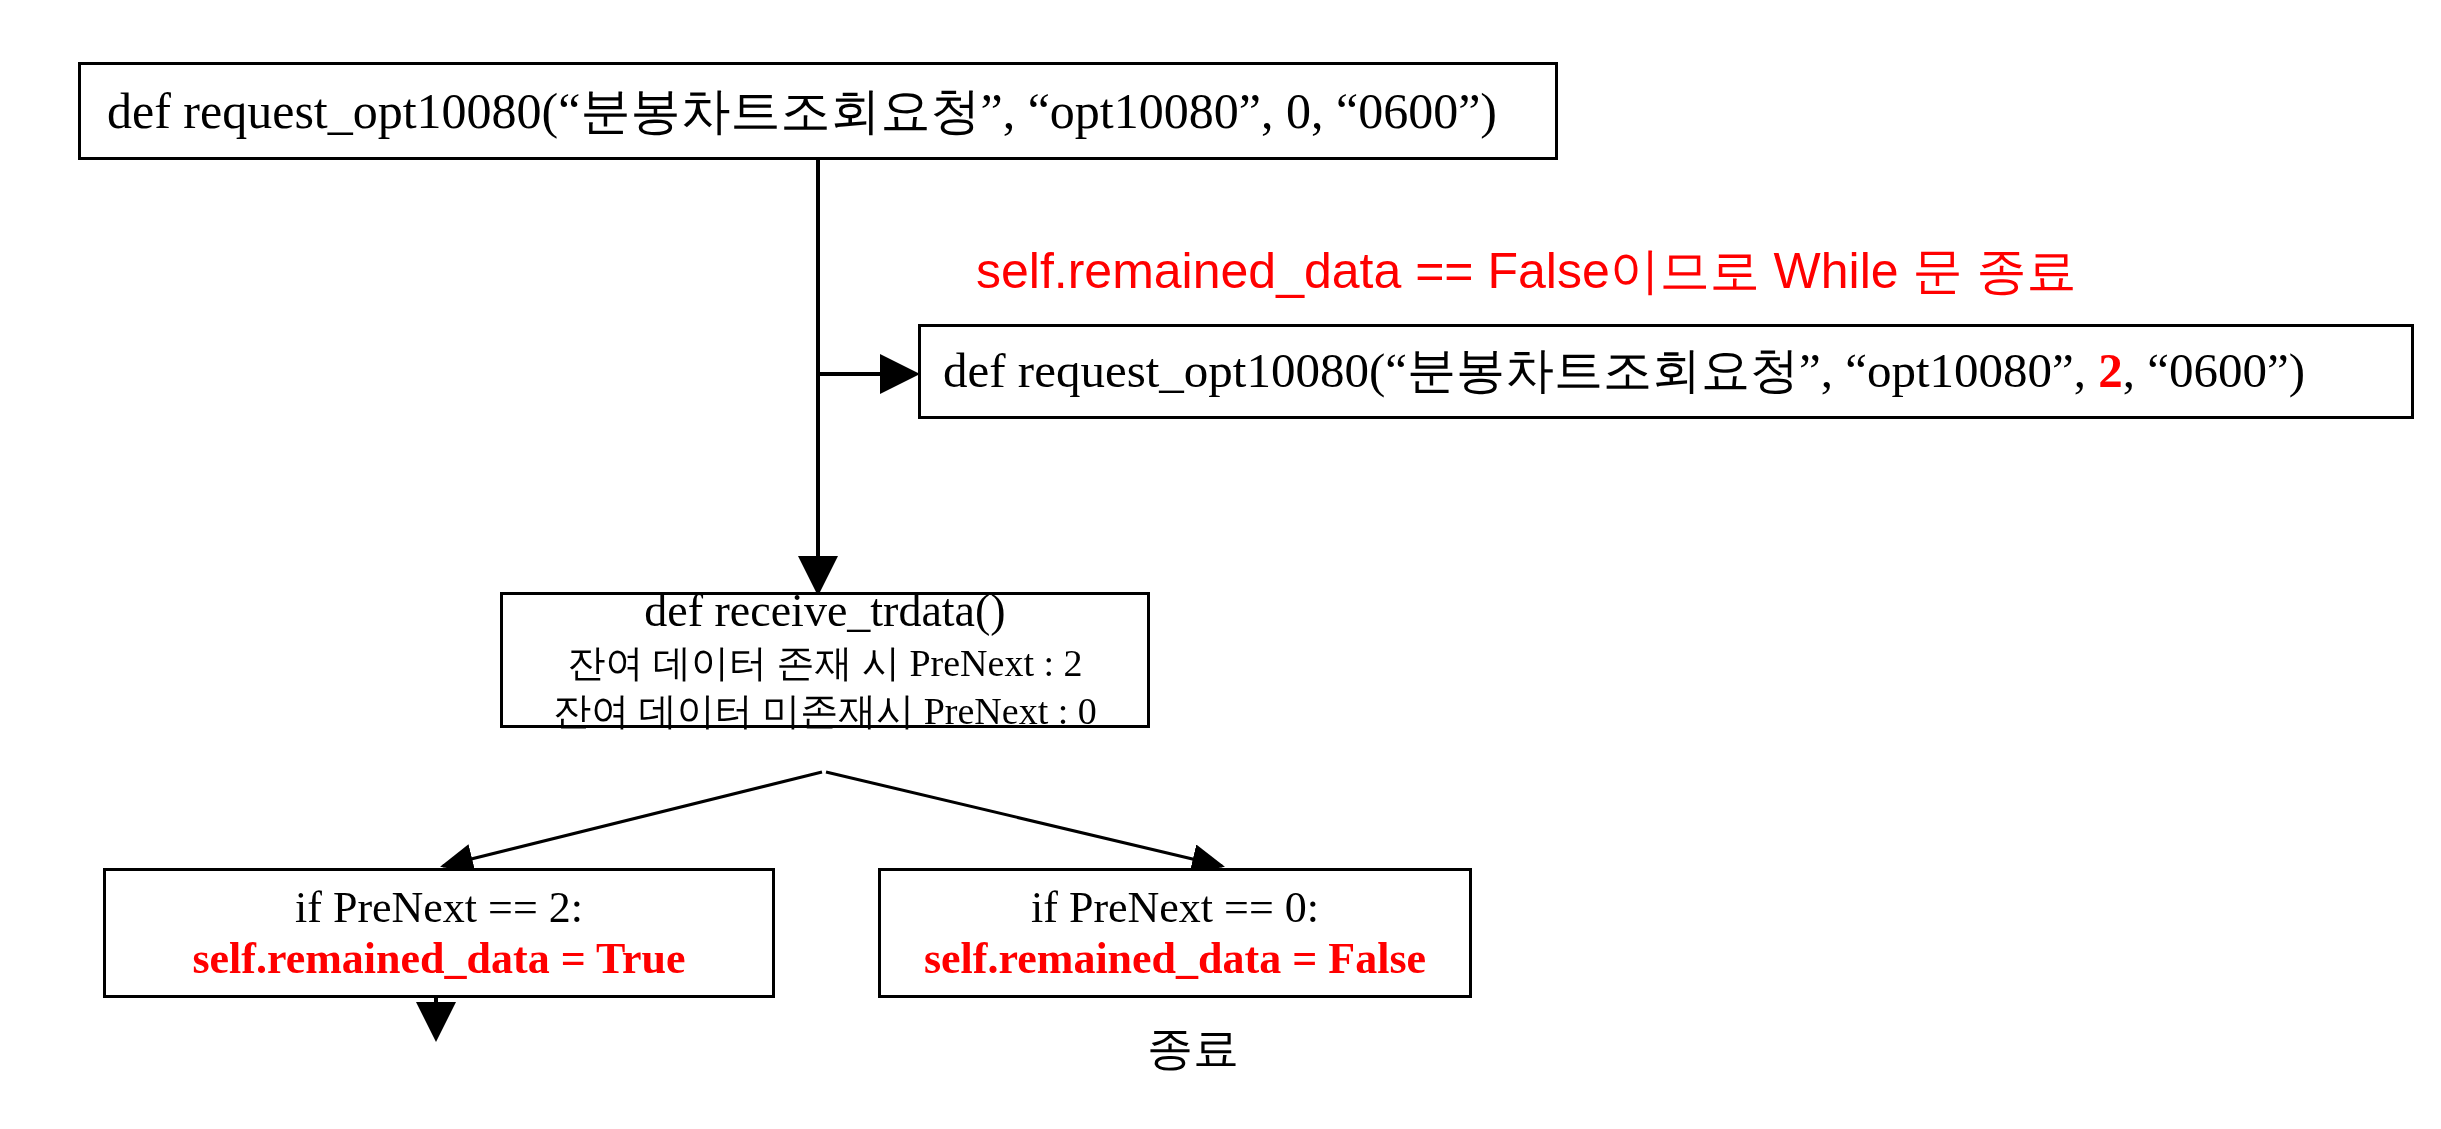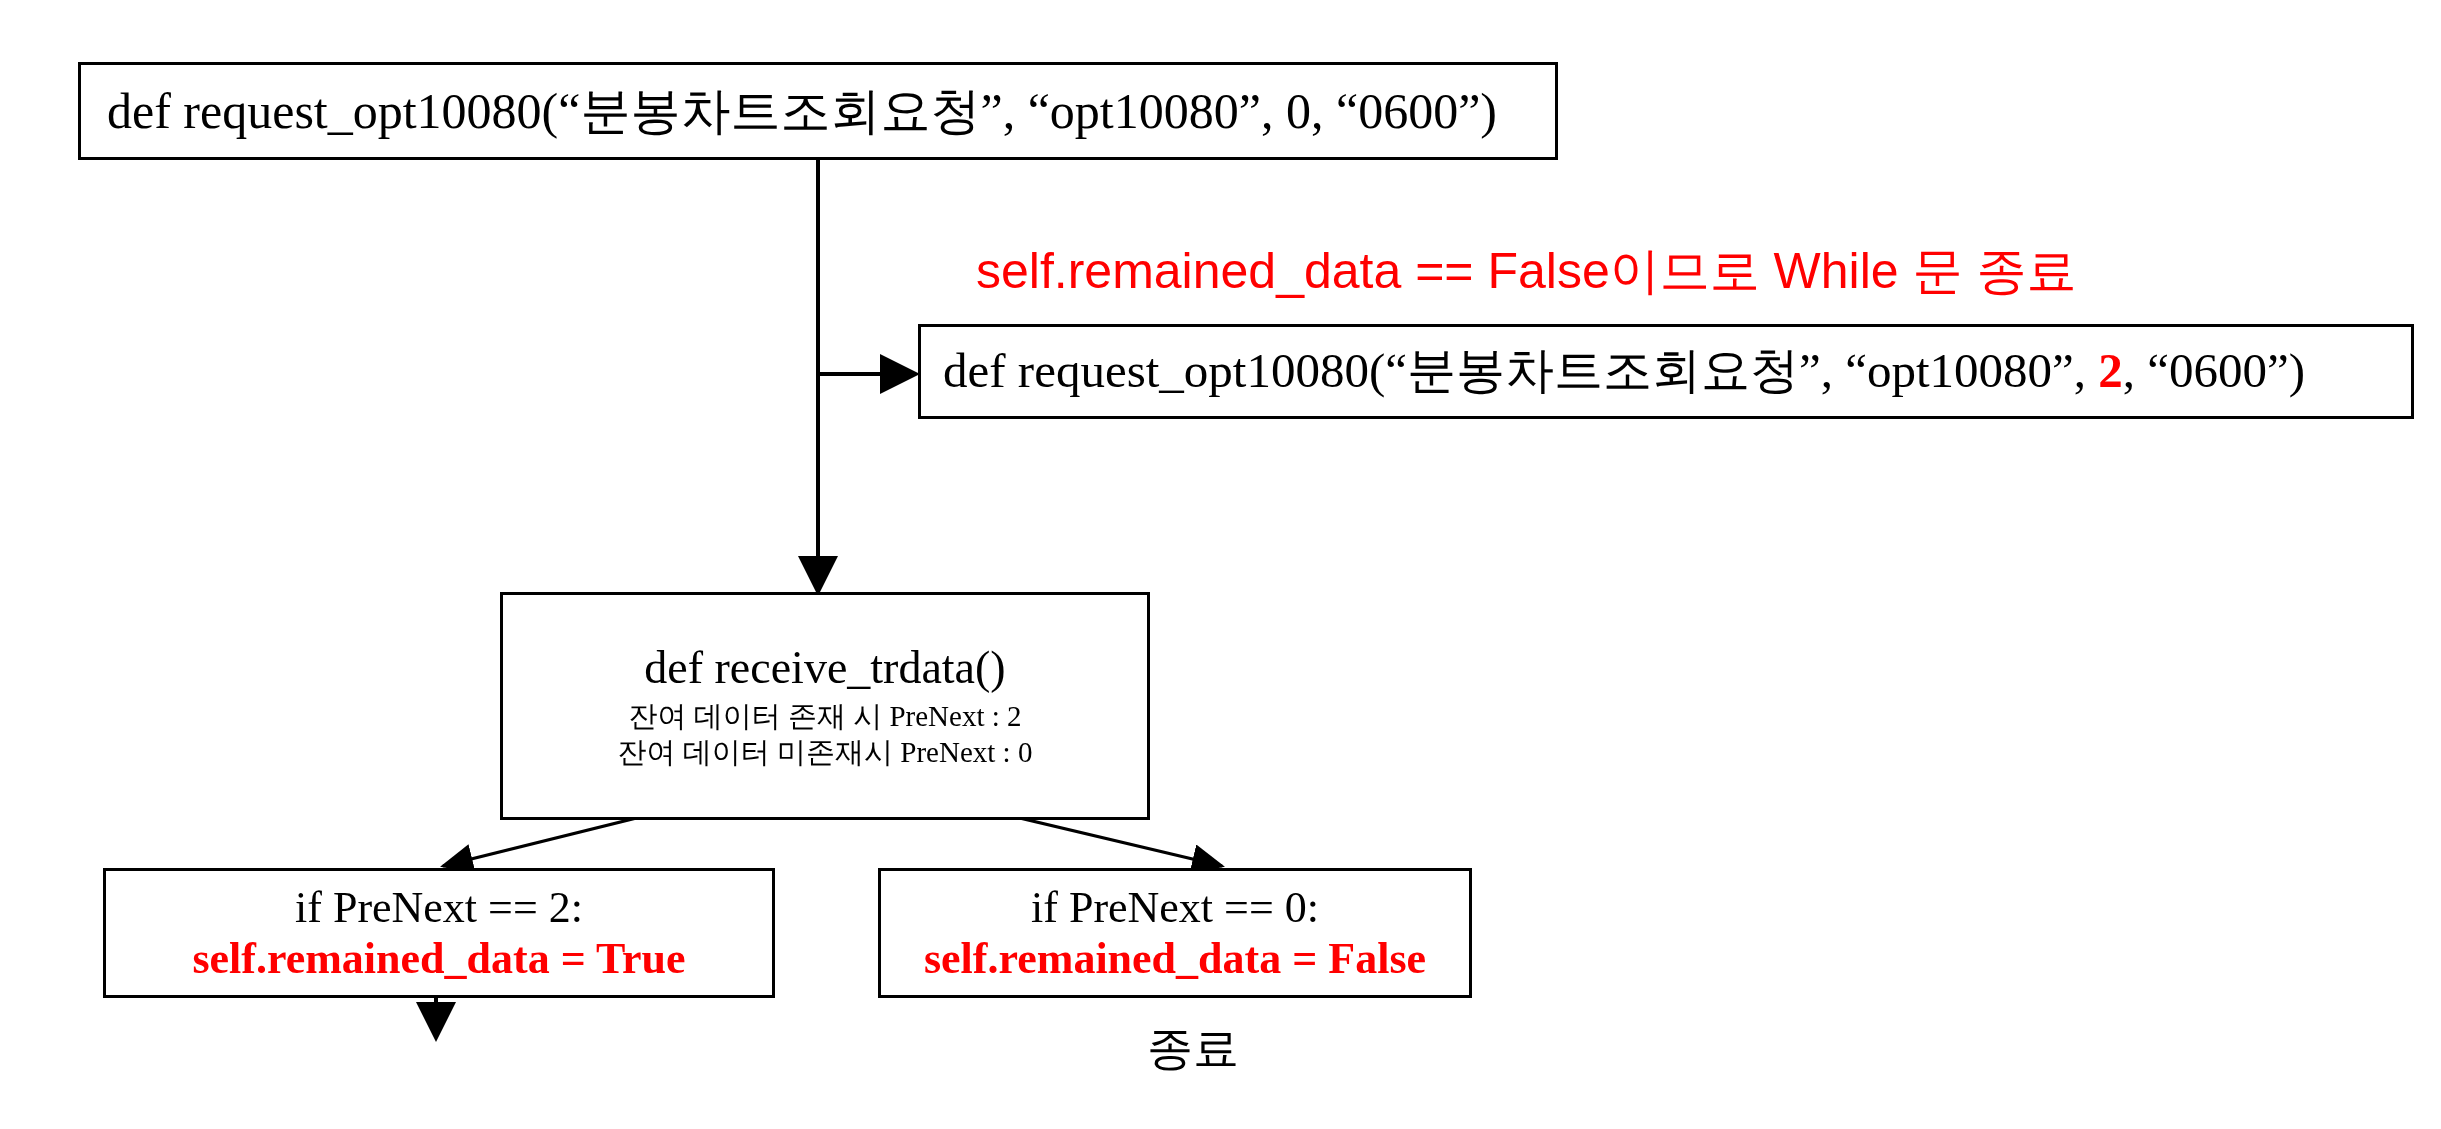--- a/index.html
+++ b/index.html
@@ -81,30 +81,30 @@
     font-size: 49px;
     align-items: flex-start;
     padding-left: 22px;
   }
 
   
   #node-receive-trdata {
     left: 500px;
     top: 592px;
     width: 650px;
-    height: 228px;
+    height: 136px;
     padding: 6px 4px;
   }
   #node-receive-trdata .title {
     font-size: 46px;
     white-space: nowrap;
     margin-bottom: 4px;
   }
   #node-receive-trdata .sub {
-    font-size: 29px;
+    font-size: 38px;
     white-space: nowrap;
     line-height: 1.25;
   }
 
   
   #node-if-prenext-2 {
     left: 103px;
     top: 868px;
     width: 672px;
     height: 130px;

